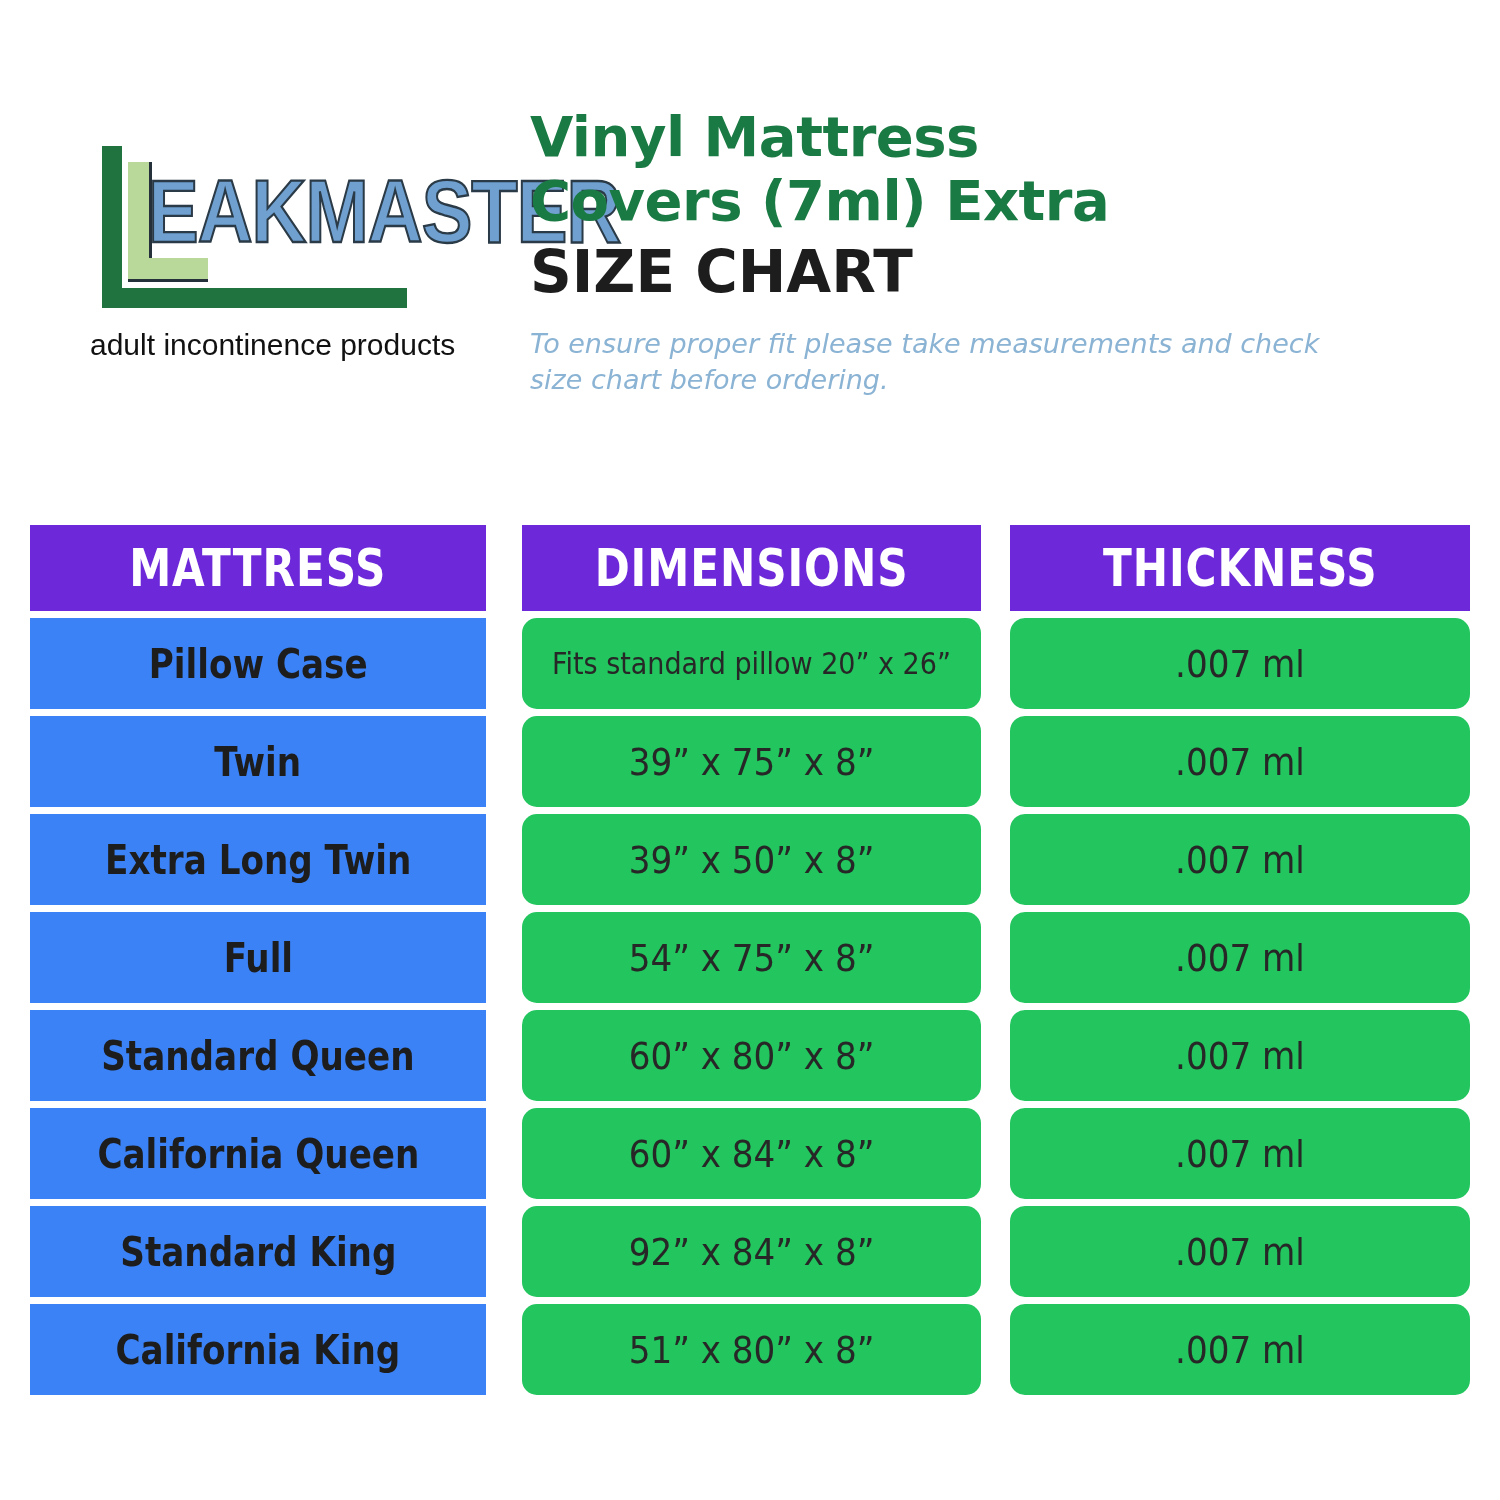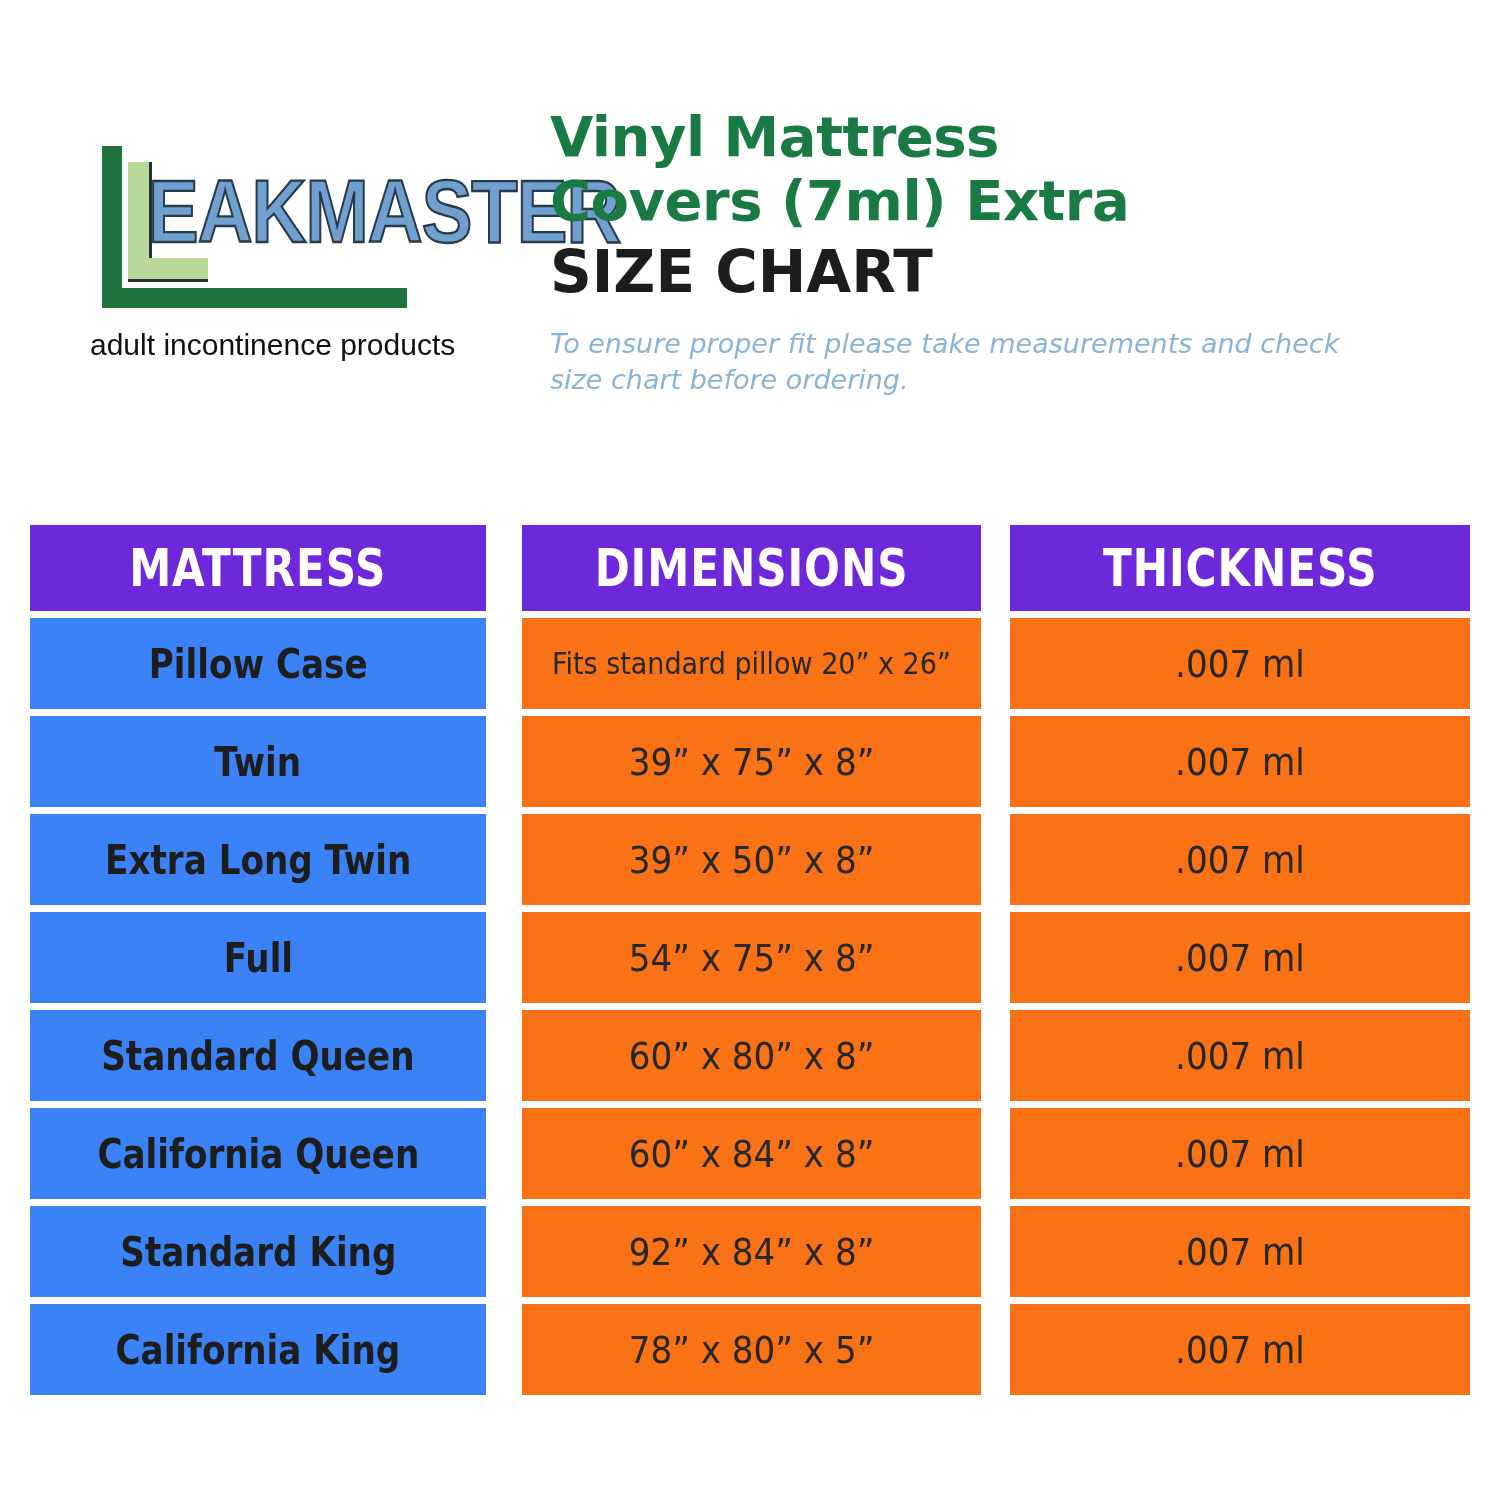--- a/index.html
+++ b/index.html
@@ -107,21 +107,21 @@
     text-align: right;
     font-family: "Liberation Sans", sans-serif;
     font-size: 30px;
     font-weight: 400;
     color: #111111;
     white-space: nowrap;
   }
 
   .title-block {
     position: absolute;
-    left: 550px;
+    left: 530px;
     top: 105px;
     width: 900px;
   }
 
   .title-green {
     font-family: "DejaVu Sans", sans-serif;
     font-size: 56px;
     font-weight: 700;
     color: #1A7A43;
     line-height: 1.14;
@@ -196,21 +196,22 @@
     font-size: 40px;
     font-weight: 700;
     color: #1d1d1d;
     line-height: 1;
     transform: scaleX(0.95);
     white-space: nowrap;
   }
 
   .val-cell {
     height: 91px;
-    background: #f97316;
+    background: #22c55e;
+    border-radius: 15px;
   }
   .val-text {
     font-family: "DejaVu Sans Condensed", "DejaVu Sans", sans-serif;
     font-size: 38px;
     font-weight: 400;
     color: #272727;
     line-height: 1;
     white-space: nowrap;
   }
   .val-text.small {
@@ -357,21 +358,21 @@
         <span class="val-text">.007 ml</span>
       </div>
     </div>
 
     <div class="trow">
       <div class="cell name-cell">
         <span class="name-text">California King</span>
       </div>
       <div class="spacer"></div>
       <div class="cell val-cell">
-        <span class="val-text">78” x 80” x 5”</span>
+        <span class="val-text">51” x 80” x 8”</span>
       </div>
       <div class="spacer"></div>
       <div class="cell val-cell">
         <span class="val-text">.007 ml</span>
       </div>
     </div>
 
   </div>
 
 </div>

